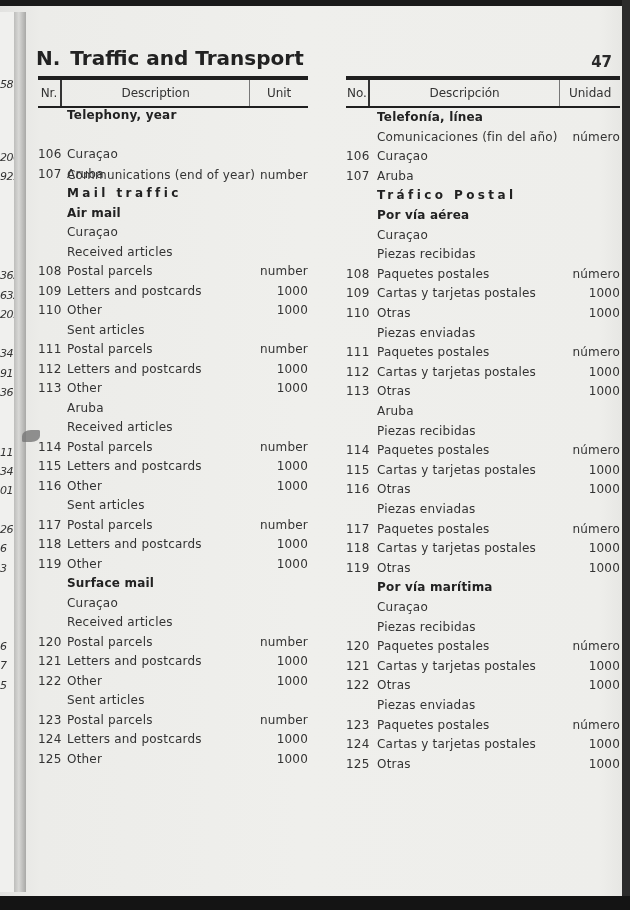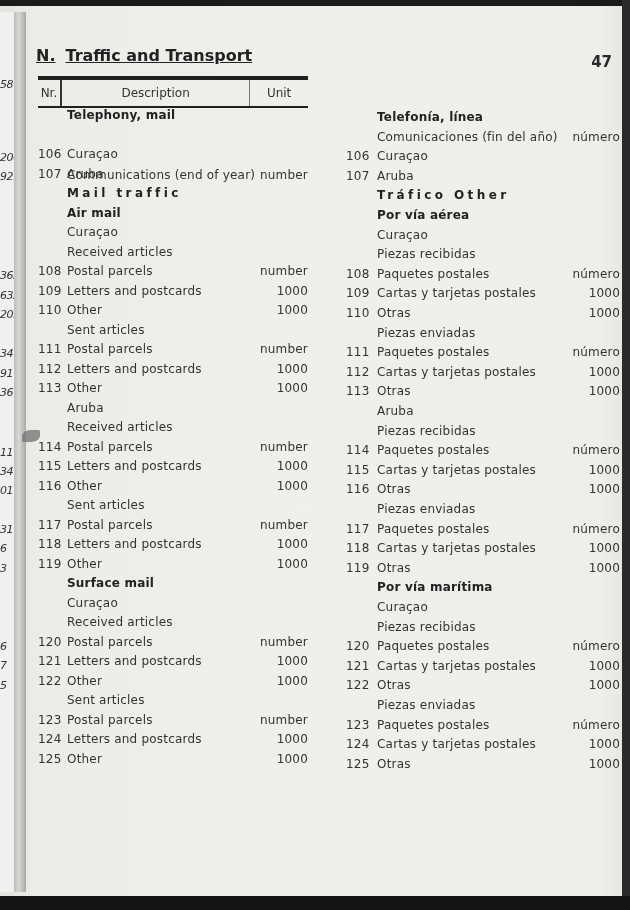--- a/index.html
+++ b/index.html
@@ -20,21 +20,21 @@
     background: linear-gradient(90deg, #bdbdbb, #d8d8d6 40%, #a8a8a6);
   }
   .prev-page {
     position: absolute; left: 0; top: 6px; width: 14px; height: 880px; background: #f0f0ee;
     border-right: 1px solid #555;
     font-style: italic;
   }
   .prev-num { position: absolute; left: 0; font-size: 11px; color: #333; letter-spacing: -0.5px; }
   .staple { position: absolute; width: 18px; height: 12px; background: #777; border-radius: 50% 10% 50% 10%; opacity: 0.8; }
 
-  .title { position: absolute; font-size: 16px; font-weight: bold; color: #222; white-space: nowrap; text-decoration: underline; }
+  .title { position: absolute; font-size: 20px; font-weight: bold; color: #222; white-space: nowrap; }
   .title .letter { margin-right: 10px; }
   .page-number { position: absolute; top: 47px; right: 12px; font-size: 15px; font-weight: bold; }
 
   .table-head {
     position: absolute; top: 70px; height: 26px;
     border-top: 4px solid #1f1f1f; border-bottom: 2px solid #1f1f1f;
     display: flex; font-size: 12px; color: #333;
   }
   .table-head div { display: flex; align-items: center; justify-content: center; height: 100%; }
   .table-head .c-nr { border-right: 2px solid #333; }
@@ -57,42 +57,42 @@
       <span class="prev-num" style="top: 158px;">921</span>
       <span class="prev-num" style="top: 257px;">363</span>
       <span class="prev-num" style="top: 277px;">632</span>
       <span class="prev-num" style="top: 296px;">209</span>
       <span class="prev-num" style="top: 335px;">34</span>
       <span class="prev-num" style="top: 355px;">91</span>
       <span class="prev-num" style="top: 374px;">36</span>
       <span class="prev-num" style="top: 434px;">11</span>
       <span class="prev-num" style="top: 453px;">34</span>
       <span class="prev-num" style="top: 472px;">01</span>
-      <span class="prev-num" style="top: 511px;">31</span>
+      <span class="prev-num" style="top: 511px;">26</span>
       <span class="prev-num" style="top: 530px;">6</span>
       <span class="prev-num" style="top: 550px;">3</span>
       <span class="prev-num" style="top: 628px;">6</span>
       <span class="prev-num" style="top: 647px;">7</span>
       <span class="prev-num" style="top: 667px;">5</span>
     </div>
   <div class="binding"></div>
   <div class="staple" style="left:22px; top:424px;"></div>
 
   <div class="title" style="left:36px; top:40px;">
     <span class="letter">N.</span><span>Traffic and Transport</span>
   </div>
   <div class="table-head" style="left:38px; width:270px;">
     <div class="c-nr" style="width:22px;">Nr.</div>
     <div style="width:188px;text-align:center;">Description</div>
     <div class="c-unit" style="width:58px;">Unit</div>
   </div>
   <div id="left-rows">
       <div class="row" style="left: 38px; top: 102px; width: 270px;">
         <span class="num"></span>
-        <span class="desc bold" style="left: 29px;">Telephony, mail</span>
+        <span class="desc bold" style="left: 29px;">Telephony, year</span>
         <span class="unit" style="right: 0px;"></span>
       </div>
       <div class="row" style="left: 38px; top: 121.5px; width: 270px; margin-top: 40px;">
         <span class="num"></span>
         <span class="desc" style="left: 29px;">Communications (end of year)</span>
         <span class="unit" style="right: 0px;">number</span>
       </div>
       <div class="row" style="left: 38px; top: 141px; width: 270px;">
         <span class="num">106</span>
         <span class="desc" style="left: 29px;">Curaçao</span>
@@ -249,20 +249,25 @@
         <span class="unit" style="right: 0px;">1000</span>
       </div>
       <div class="row" style="left: 38px; top: 745.5px; width: 270px;">
         <span class="num">125</span>
         <span class="desc" style="left: 29px;">Other</span>
         <span class="unit" style="right: 0px;">1000</span>
       </div>
     </div>
 
   <div class="page-number">47</div>
+  <div class="table-head" style="left:346px; width:274px;">
+    <div class="c-nr" style="width:22px;">No.</div>
+    <div style="width:190px;">Descripción</div>
+    <div class="c-unit" style="width:60px;">Unidad</div>
+  </div>
   <div id="right-rows">
       <div class="row" style="left: 346px; top: 104px; width: 274px;">
         <span class="num"></span>
         <span class="desc bold" style="left: 31px;">Telefonía, línea</span>
         <span class="unit" style="right: 0px;"></span>
       </div>
       <div class="row" style="left: 346px; top: 123.6px; width: 274px;">
         <span class="num"></span>
         <span class="desc" style="left: 31px;">Comunicaciones (fin del año)</span>
         <span class="unit" style="right: 0px;">número</span>
@@ -272,21 +277,21 @@
         <span class="desc" style="left: 31px;">Curaçao</span>
         <span class="unit" style="right: 0px;"></span>
       </div>
       <div class="row" style="left: 346px; top: 162.8px; width: 274px;">
         <span class="num">107</span>
         <span class="desc" style="left: 31px;">Aruba</span>
         <span class="unit" style="right: 0px;"></span>
       </div>
       <div class="row" style="left: 346px; top: 182.4px; width: 274px;">
         <span class="num"></span>
-        <span class="desc bold spaced" style="left: 31px;">Tráfico Other</span>
+        <span class="desc bold spaced" style="left: 31px;">Tráfico Postal</span>
         <span class="unit" style="right: 0px;"></span>
       </div>
       <div class="row" style="left: 346px; top: 202px; width: 274px;">
         <span class="num"></span>
         <span class="desc bold" style="left: 31px;">Por vía aérea</span>
         <span class="unit" style="right: 0px;"></span>
       </div>
       <div class="row" style="left: 346px; top: 221.6px; width: 274px;">
         <span class="num"></span>
         <span class="desc" style="left: 31px;">Curaçao</span>

